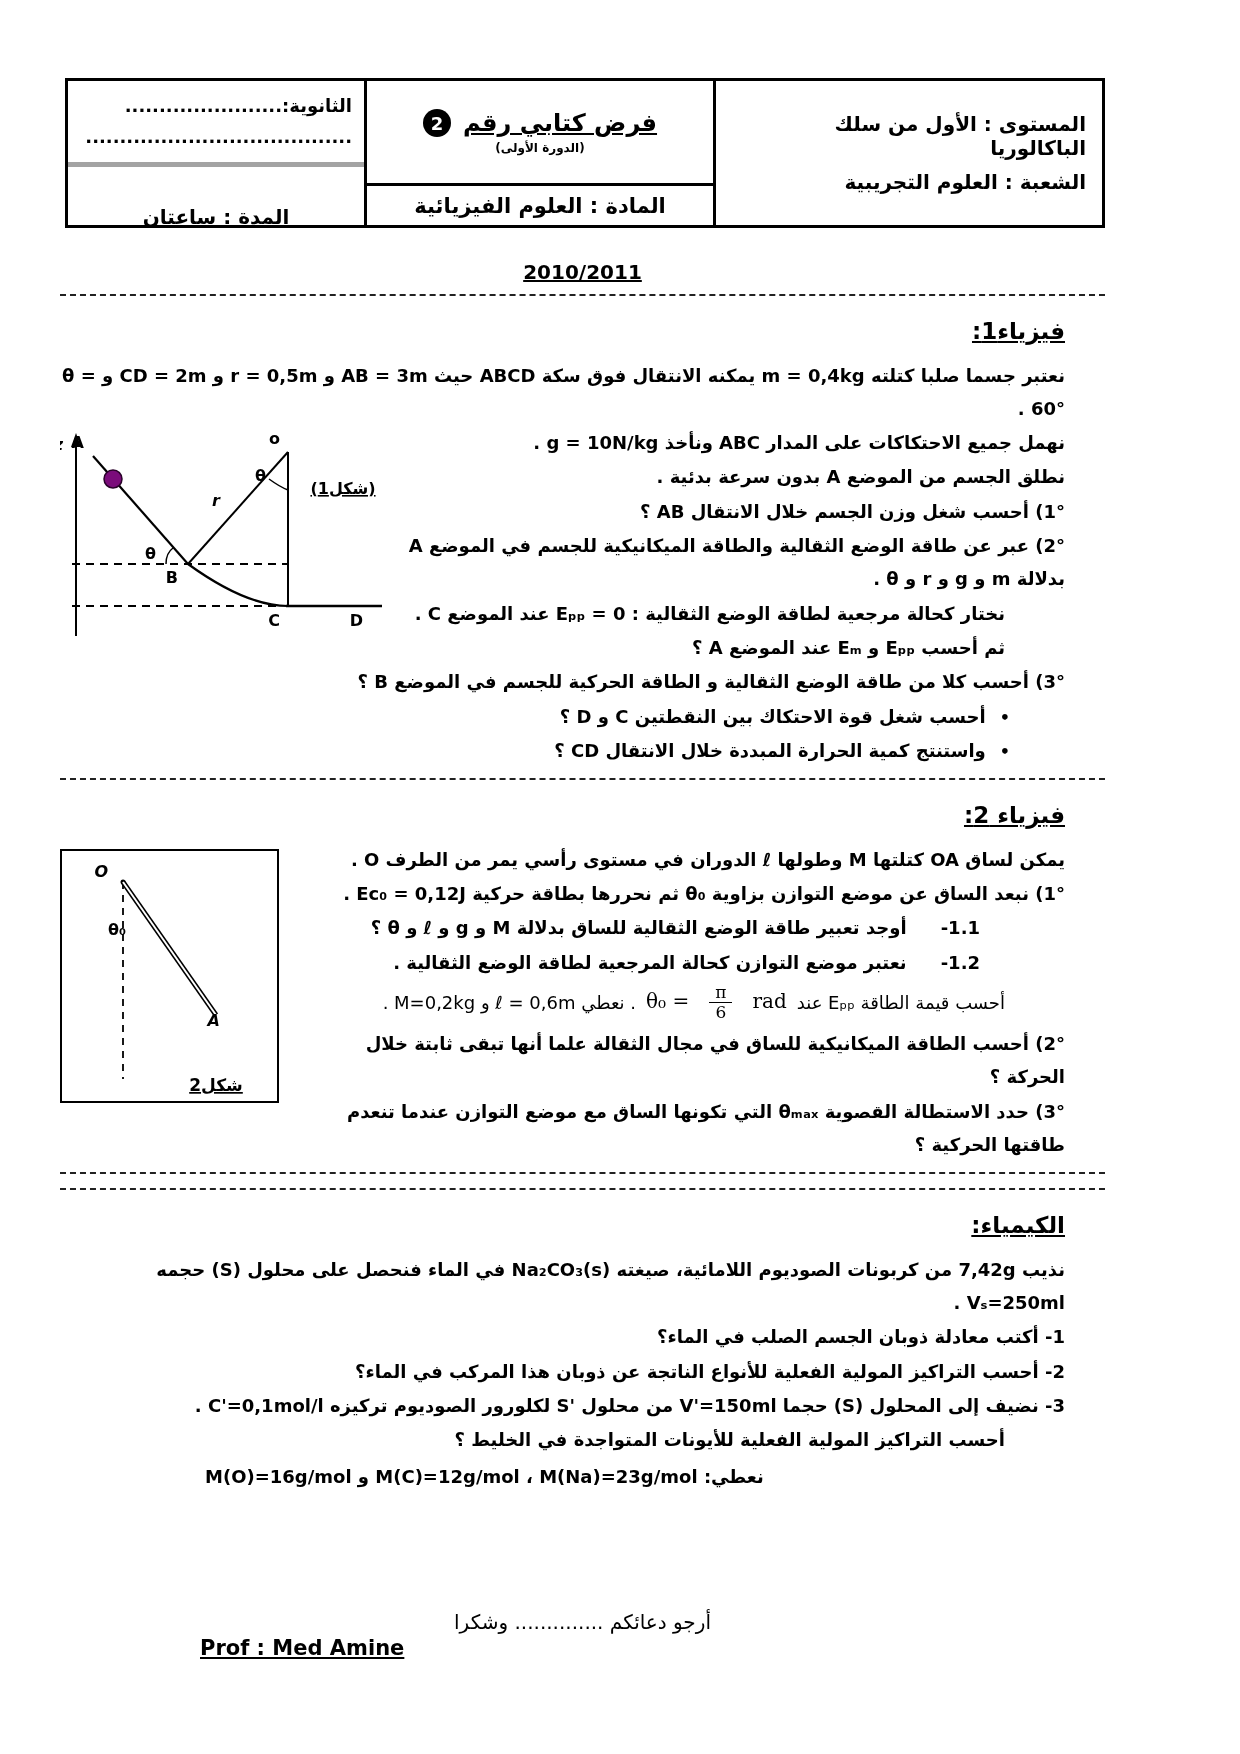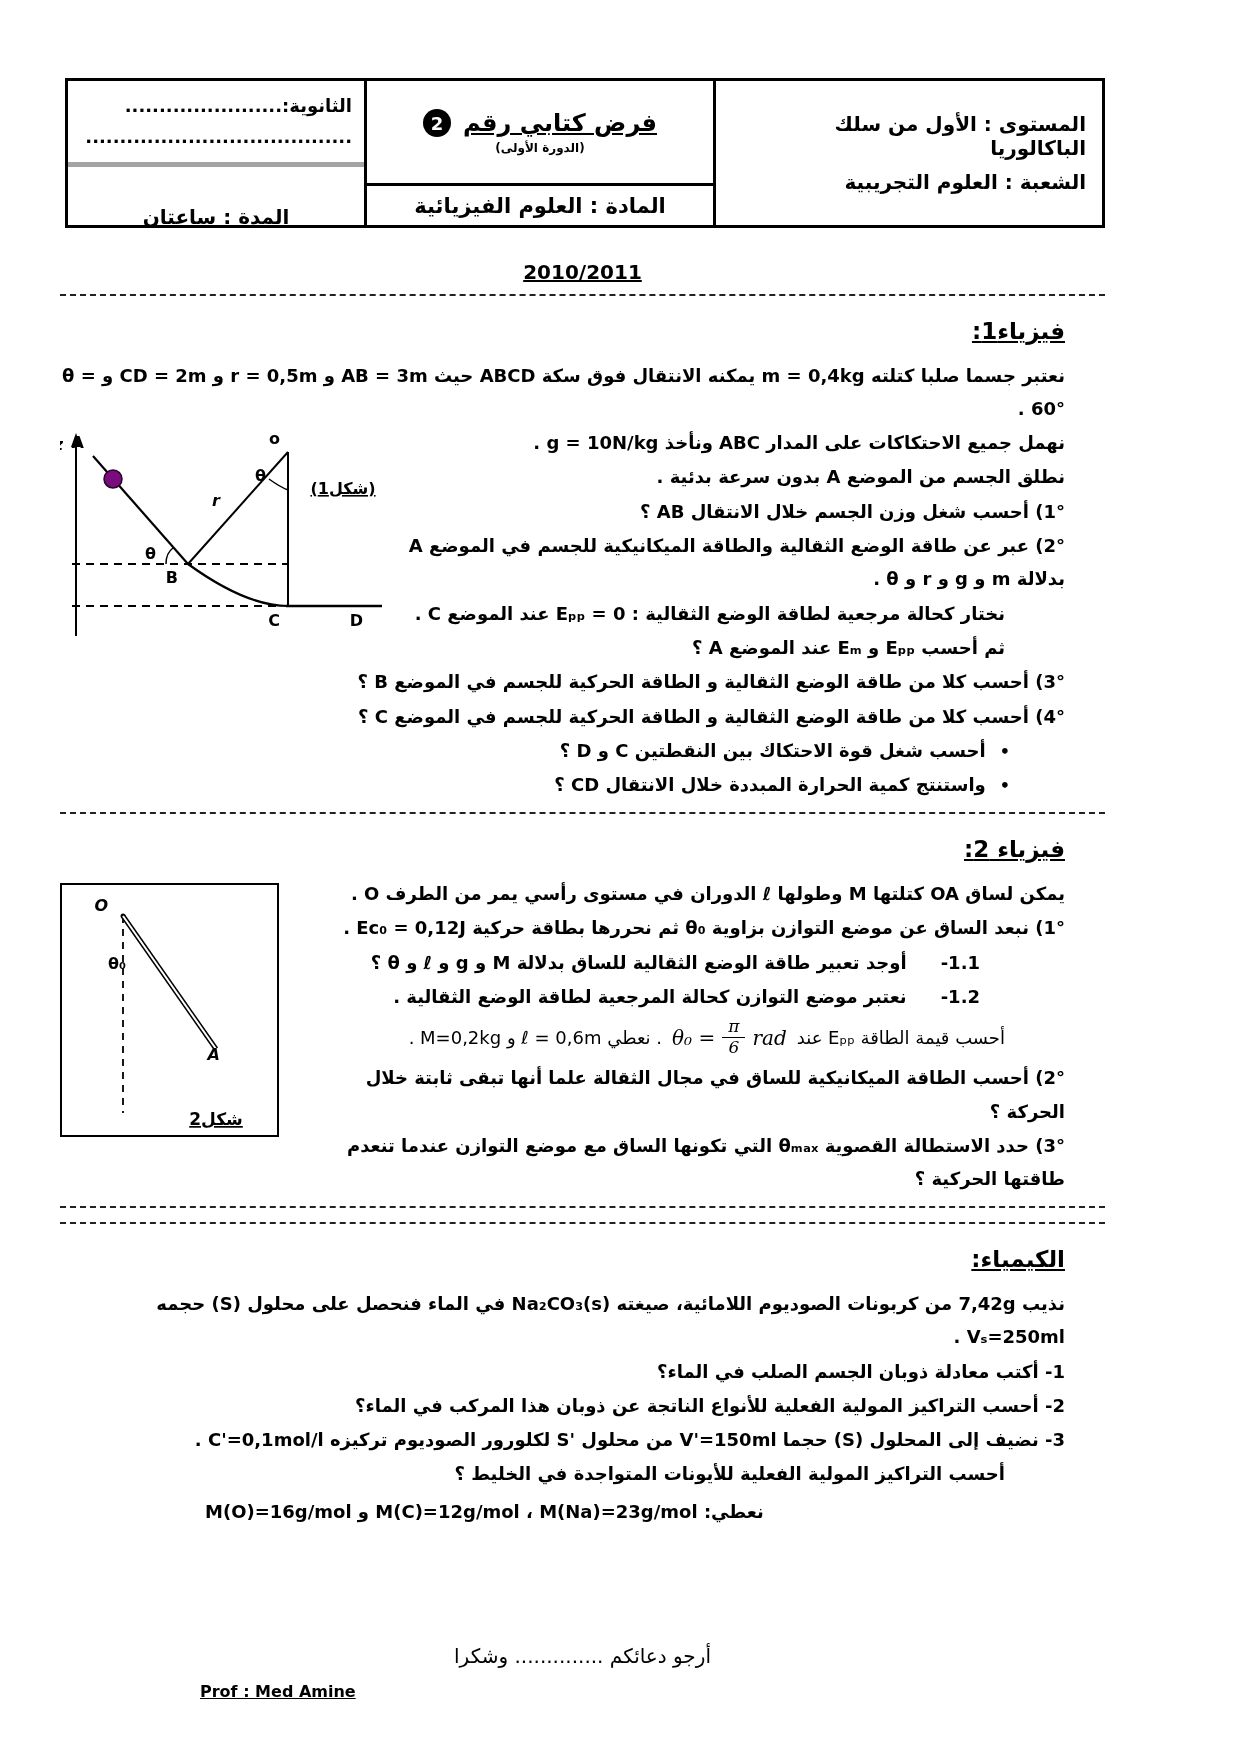--- a/index.html
+++ b/index.html
@@ -35,28 +35,28 @@
   .subline{padding-right:85px;}
   .subnum{margin-left:34px;white-space:nowrap;}
   .bullets .line{padding-right:55px;}
   .bullet{margin-left:14px;font-size:16px;}
   
   .fig1{float:left;margin:4px 16px 8px 0;}
   .fig2{float:left;margin:6px 22px 10px 0;border:2px solid #000;width:215px;height:250px;background:#fff;}
   svg text{font-family:"DejaVu Sans",sans-serif;font-weight:bold;font-size:16px;fill:#000;}
   
   .epp-line{display:flex;align-items:center;gap:10px;padding-right:60px;margin:4px 0;}
-  .formula{direction:ltr;display:inline-flex;align-items:flex-end;gap:7px;font-family:"DejaVu Serif",serif;font-style:italic;font-size:20px;}
+  .formula{direction:ltr;display:inline-flex;align-items:flex-start;gap:20px;font-family:"DejaVu Serif",serif;font-size:20px;}
   .frac{display:inline-flex;flex-direction:column;align-items:center;line-height:1.15;font-size:17px;}
   .frac-num{border-bottom:1.6px solid #000;padding:0 6px;}
   
   .given-line{direction:rtl;text-align:left;padding-left:145px;margin-top:4px;}
   
   .dua{text-align:center;margin-top:115px;font-size:20px;}
-  .prof{direction:ltr;text-align:left;font-weight:bold;font-size:16px;text-decoration:underline;margin-top:14px;padding-left:140px;}
+  .prof{direction:ltr;text-align:left;font-weight:bold;font-size:21px;text-decoration:underline;margin-top:2px;padding-left:140px;}
 </style>
 </head>
 <body>
 
 <div class="page">
 
   <div class="hdr">
     <div class="hcell hcell-right">
       <div>المستوى : الأول من سلك الباكالوريا</div>
       <div>الشعبة : العلوم التجريبية</div>
@@ -119,21 +119,20 @@
       </svg>
     </div>
 
     <div class="line">نهمل جميع الاحتكاكات على المدار ABC ونأخذ g = 10N/kg .</div>
     <div class="line">نطلق الجسم من الموضع A بدون سرعة بدئية .</div>
     <div class="line">1°) أحسب شغل وزن الجسم خلال الانتقال AB ؟</div>
     <div class="line">2°) عبر عن طاقة الوضع الثقالية والطاقة الميكانيكية للجسم في الموضع A بدلالة m و g و r و θ .</div>
     <div class="line indent">نختار كحالة مرجعية لطاقة الوضع الثقالية : Eₚₚ = 0 عند الموضع C .</div>
     <div class="line indent">ثم أحسب Eₚₚ و Eₘ عند الموضع A ؟</div>
     <div class="line">3°) أحسب كلا من طاقة الوضع الثقالية و الطاقة الحركية للجسم في الموضع B ؟</div>
-    <div class="line">4°) أحسب كلا من طاقة الوضع الثقالية و الطاقة الحركية للجسم في الموضع C ؟</div>
     <div class="bullets">
       <div class="line">
         <span class="bullet">•</span><span>أحسب شغل قوة الاحتكاك بين النقطتين C و D ؟</span>
       </div>
       <div class="line">
         <span class="bullet">•</span><span>واستنتج كمية الحرارة المبددة خلال الانتقال CD ؟</span>
       </div>
     </div>
   </div>
 

